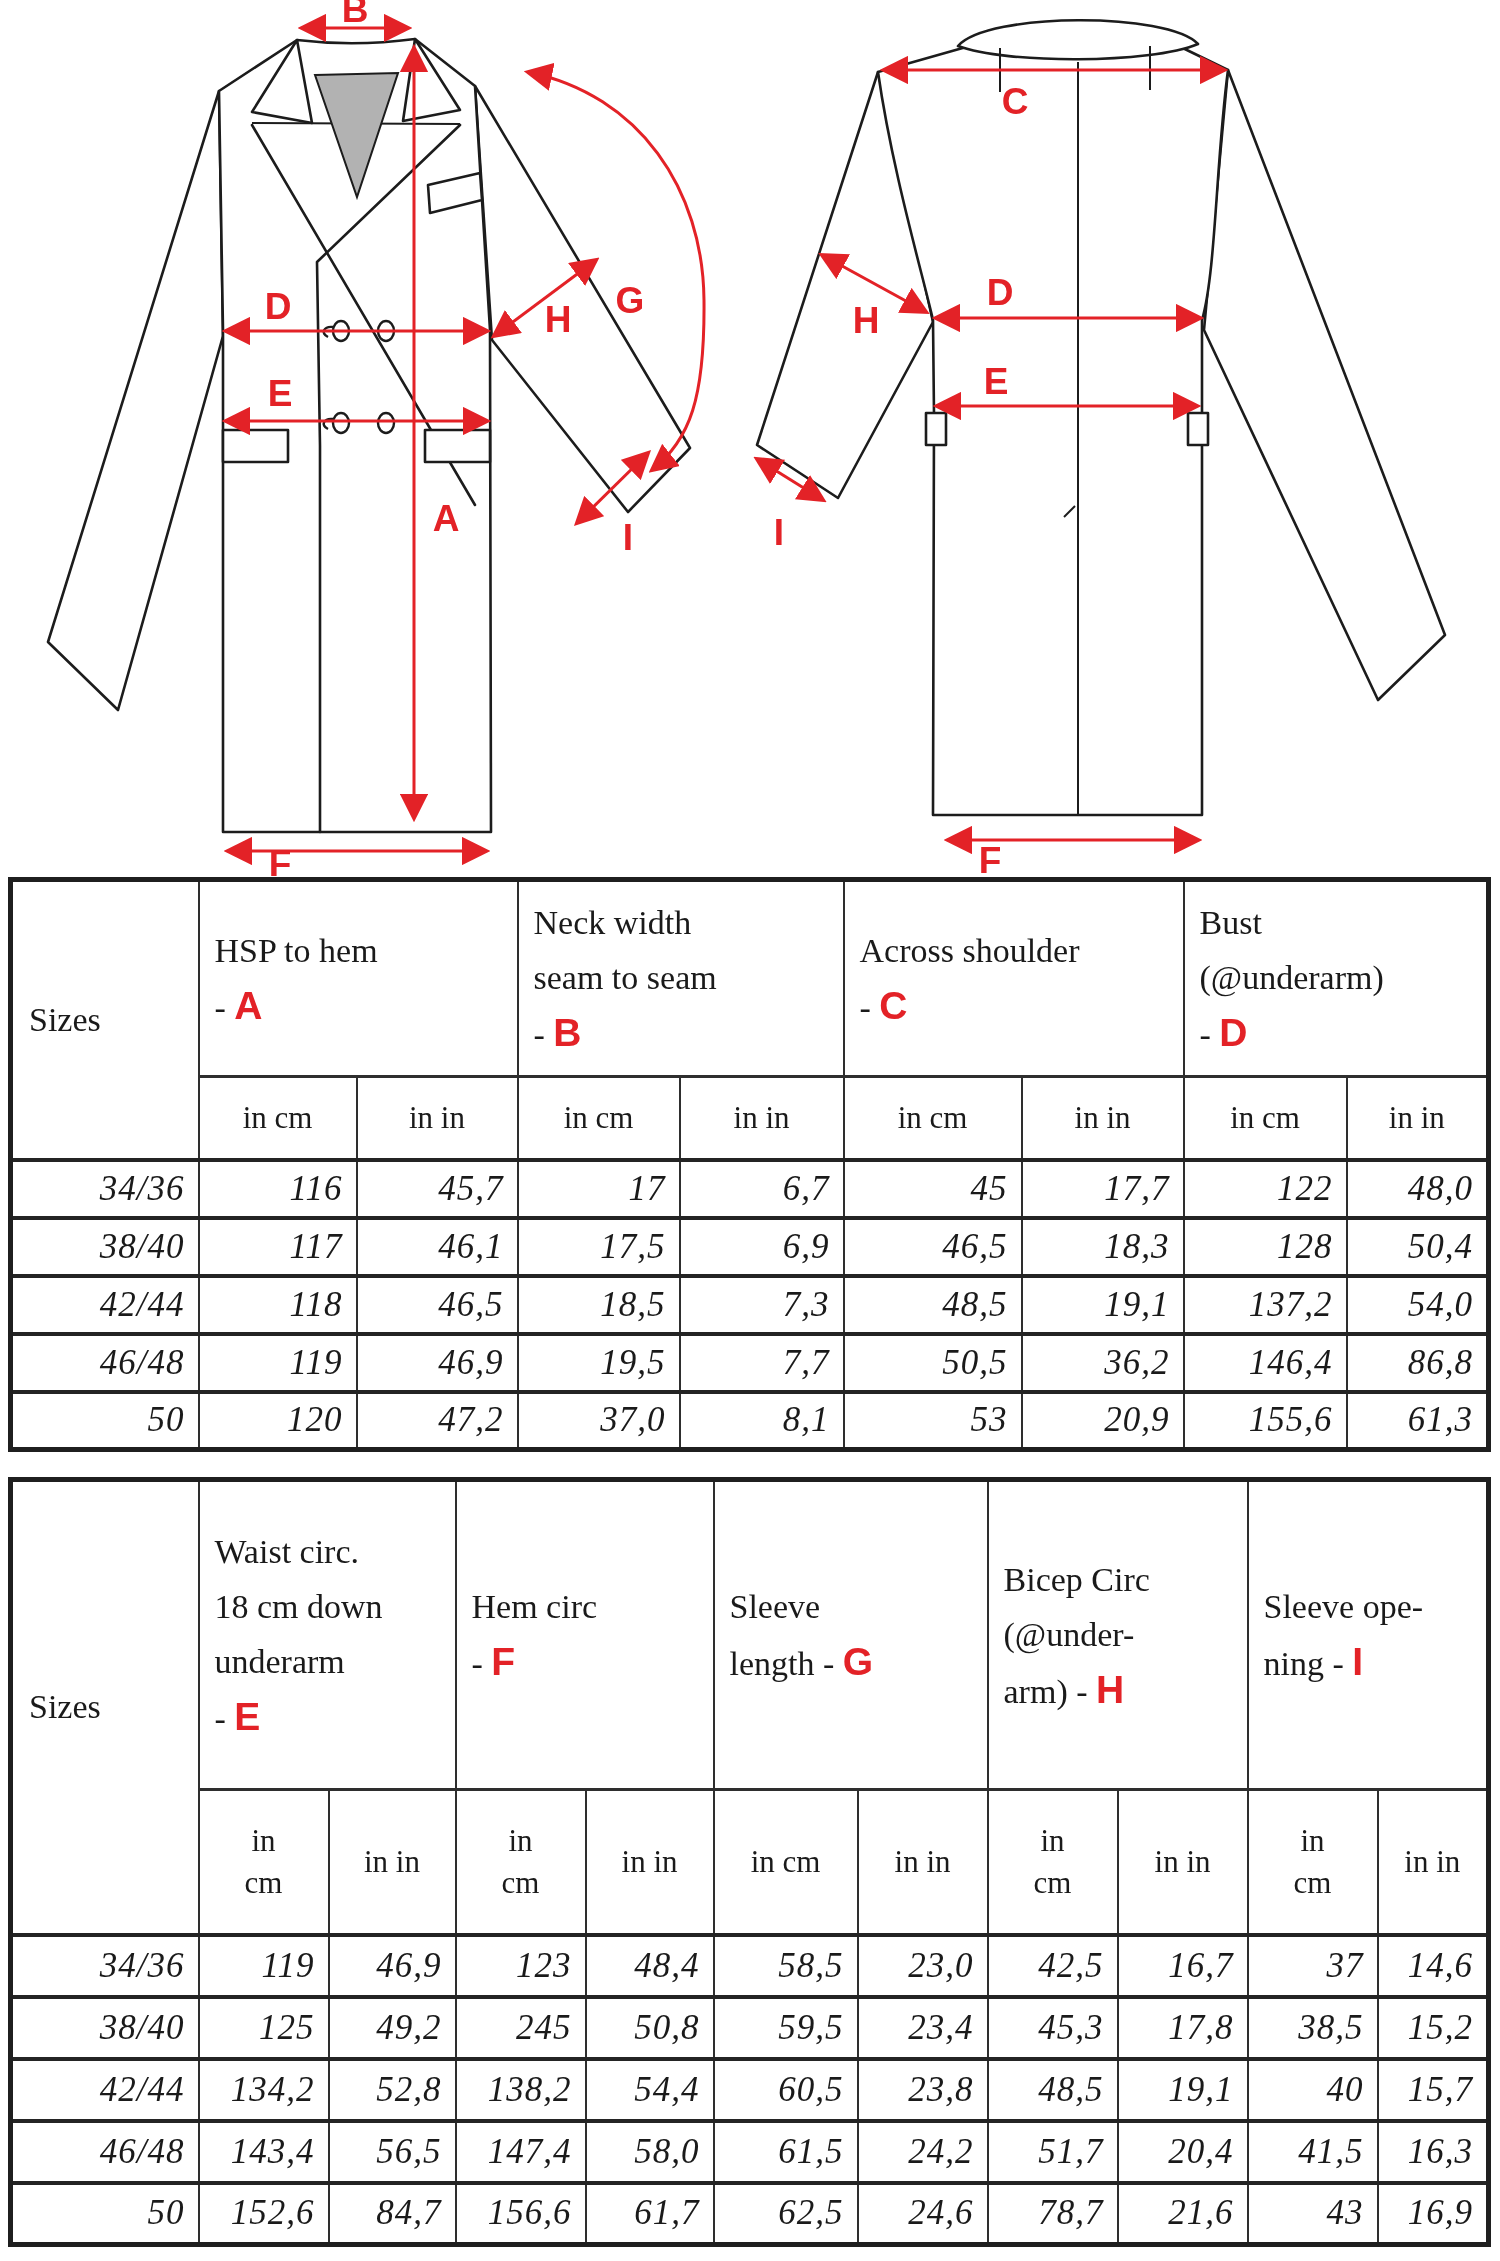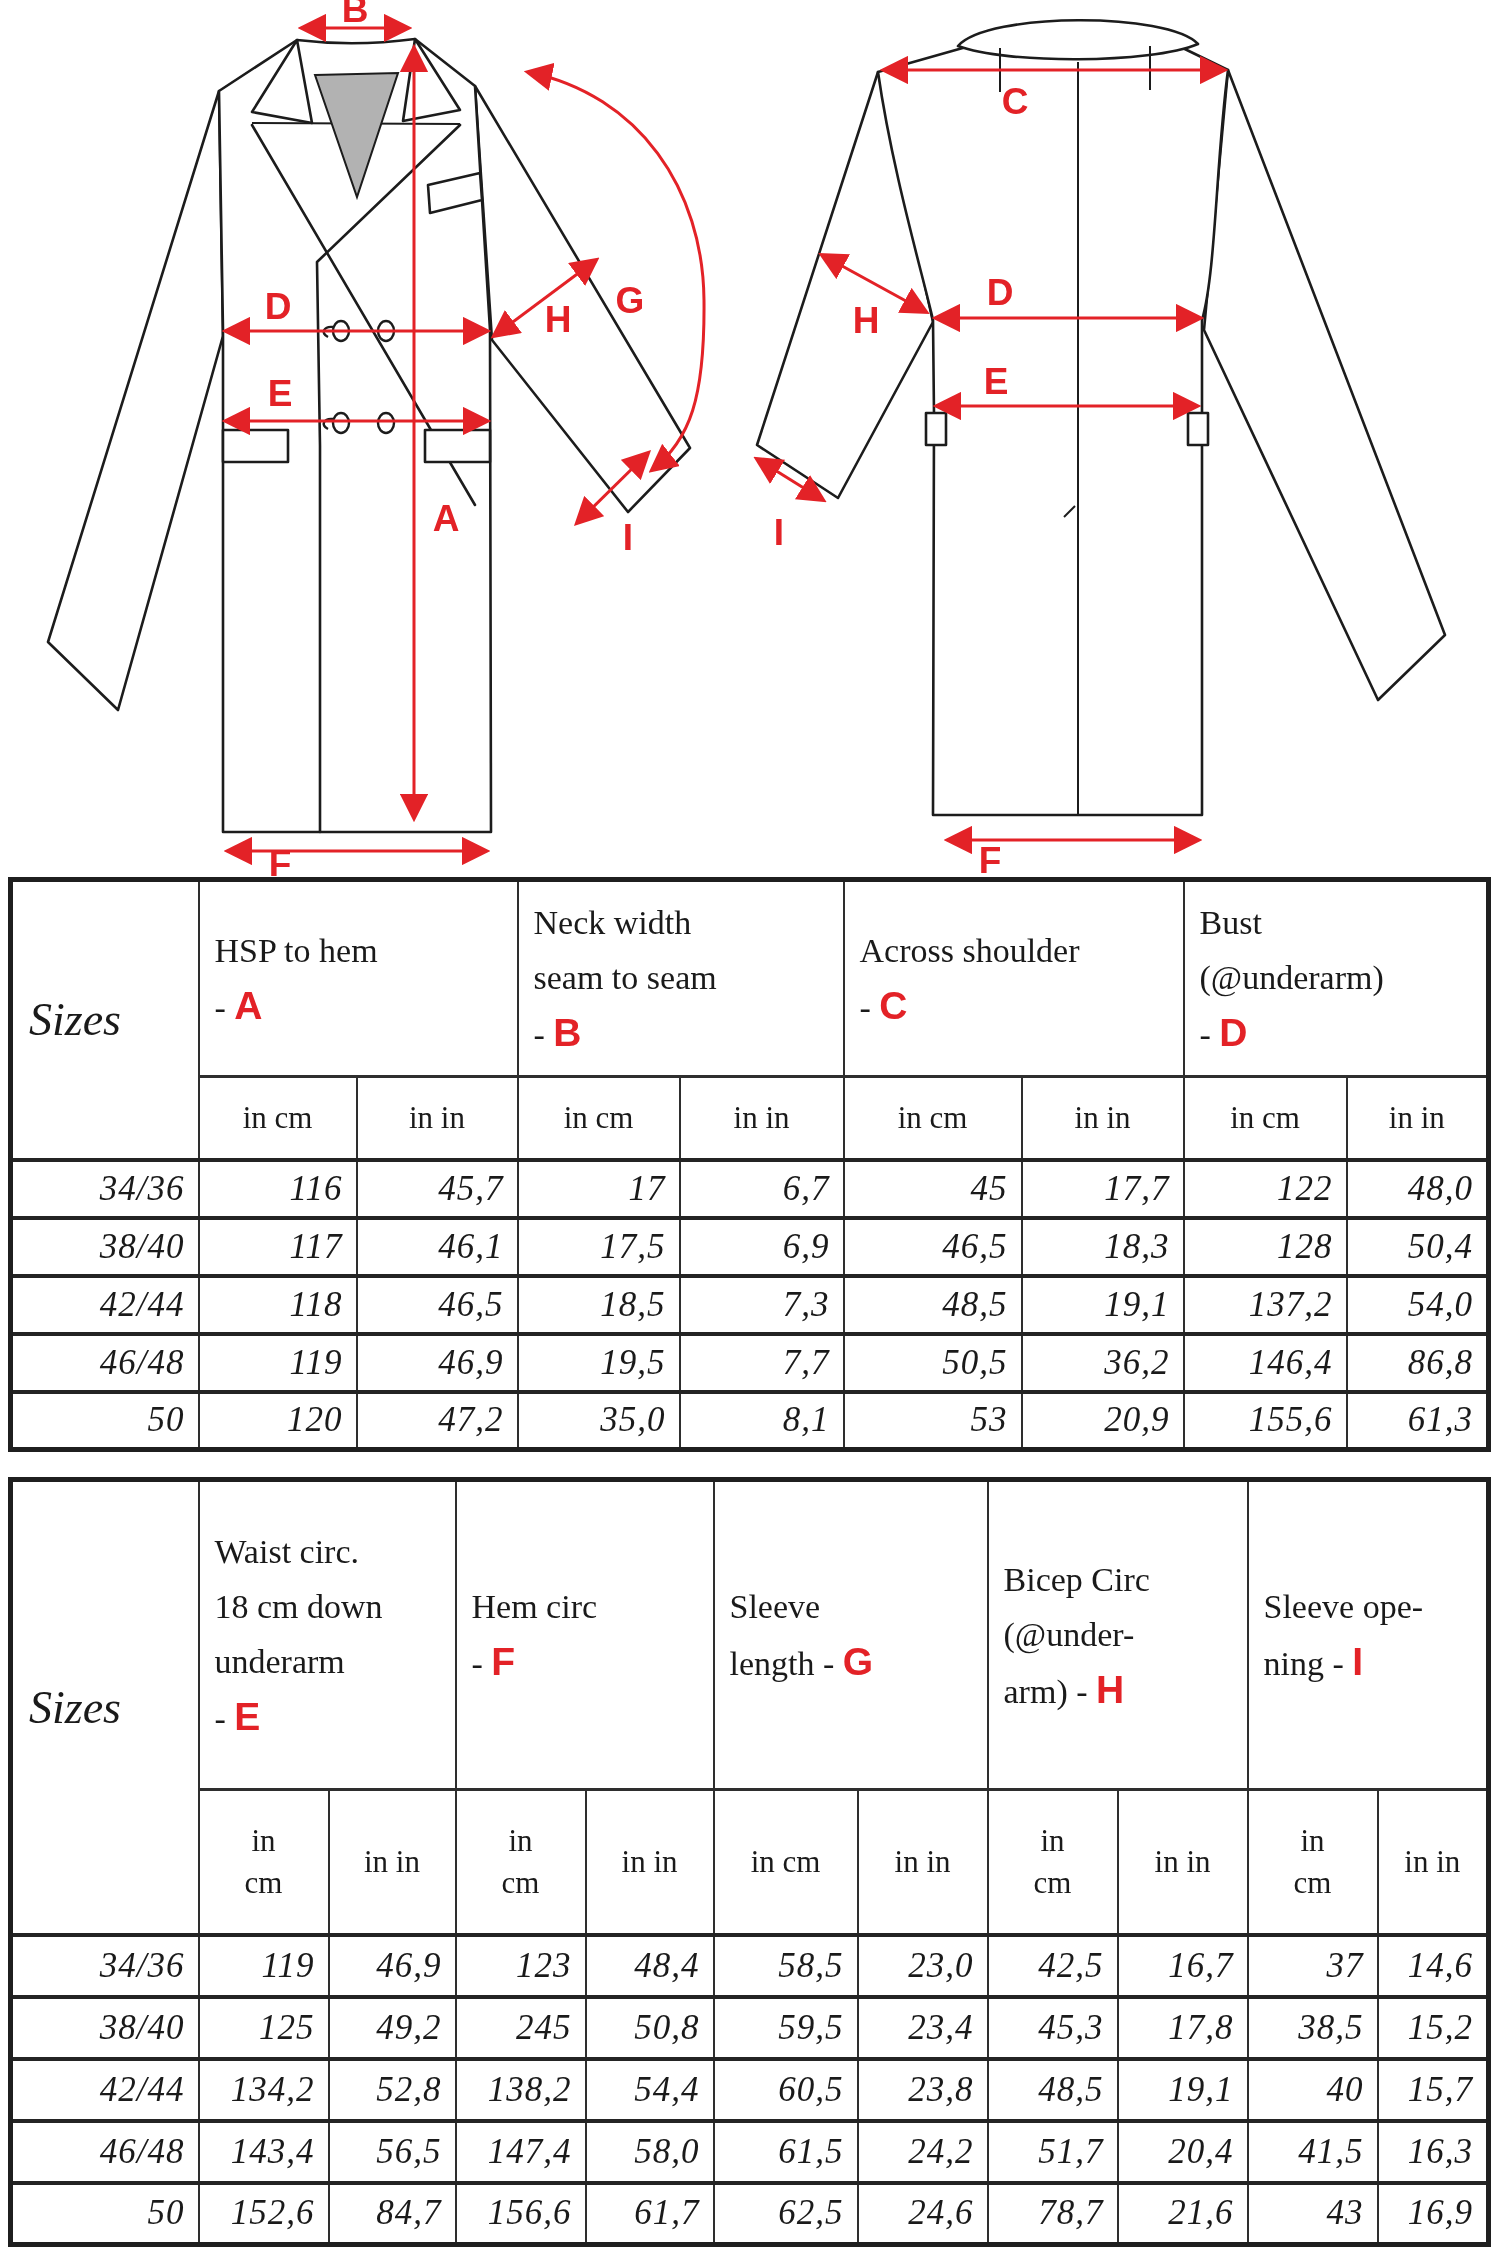--- a/index.html
+++ b/index.html
@@ -14,21 +14,21 @@
   .red-line{fill:none;stroke:#e32227;stroke-width:3;}
   .red-label{font-family:"Liberation Sans",sans-serif;font-weight:bold;font-size:37px;fill:#e32227;text-anchor:middle;}
   .tbl{
     position:absolute;left:8px;width:1480px;
     border-collapse:collapse;table-layout:fixed;
     border:5px solid #1f1f1f;
   }
   .tbl td{border:2px solid #2e2e2e;vertical-align:middle;overflow:hidden;}
   .tbl tr.units-row td{border-top-width:3px;text-align:center;}
   .tbl tr.data-row td{border-top-width:4px;border-top-color:#242424;}
-  .sizes-cell{font-size:46px;padding-left:16px;font-style:italic;}
+  .sizes-cell{font-size:34px;padding-left:16px;}
   .hcell{padding-left:15px;font-size:34px;line-height:55px;}
   .hcell .red-letter{font-family:"Liberation Sans",sans-serif;font-weight:bold;font-size:39px;color:#e32227;}
   .ucell{text-align:center;font-size:31px;line-height:42px;}
   .num-cell,.size-cell{
     font-style:italic;font-size:35px;text-align:right;padding-right:13px;letter-spacing:1px;
   }
 </style>
 </head>
 <body>
 
@@ -223,21 +223,21 @@
     <td class="num-cell">7,7</td>
     <td class="num-cell">50,5</td>
     <td class="num-cell">36,2</td>
     <td class="num-cell">146,4</td>
     <td class="num-cell">86,8</td>
   </tr>
   <tr class="data-row" style="height:58px">
     <td class="size-cell">50</td>
     <td class="num-cell">120</td>
     <td class="num-cell">47,2</td>
-    <td class="num-cell">35,0</td>
+    <td class="num-cell">37,0</td>
     <td class="num-cell">8,1</td>
     <td class="num-cell">53</td>
     <td class="num-cell">20,9</td>
     <td class="num-cell">155,6</td>
     <td class="num-cell">61,3</td>
   </tr>
   </tbody>
 </table>
 
 <table class="tbl" id="table2" style="top:1477px;">

